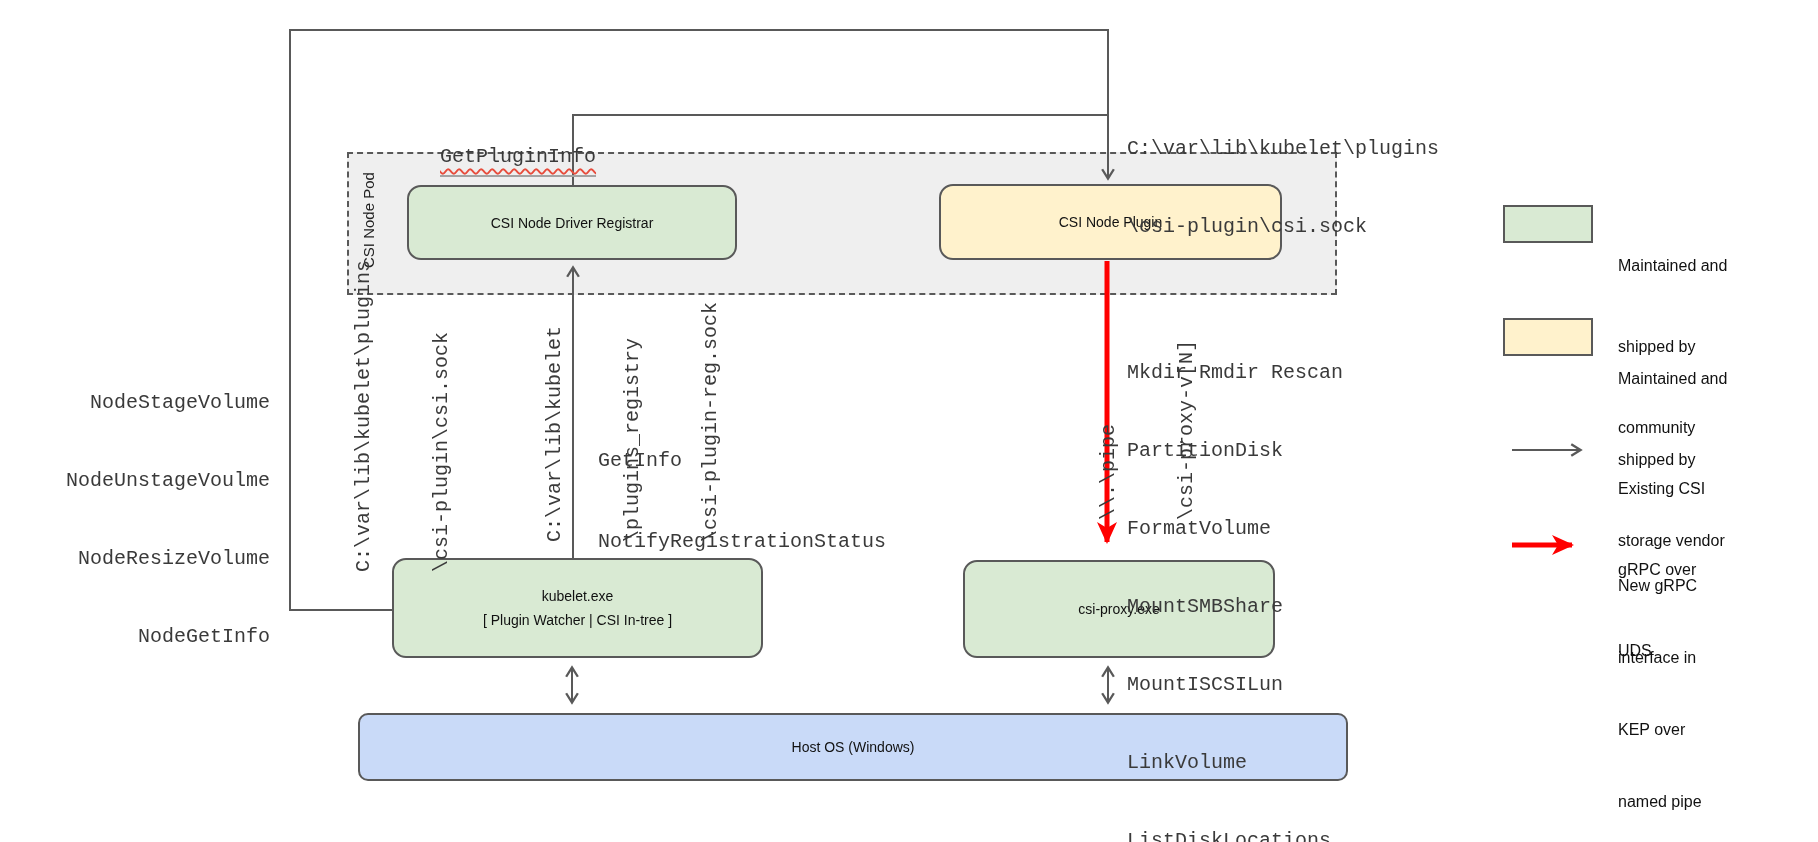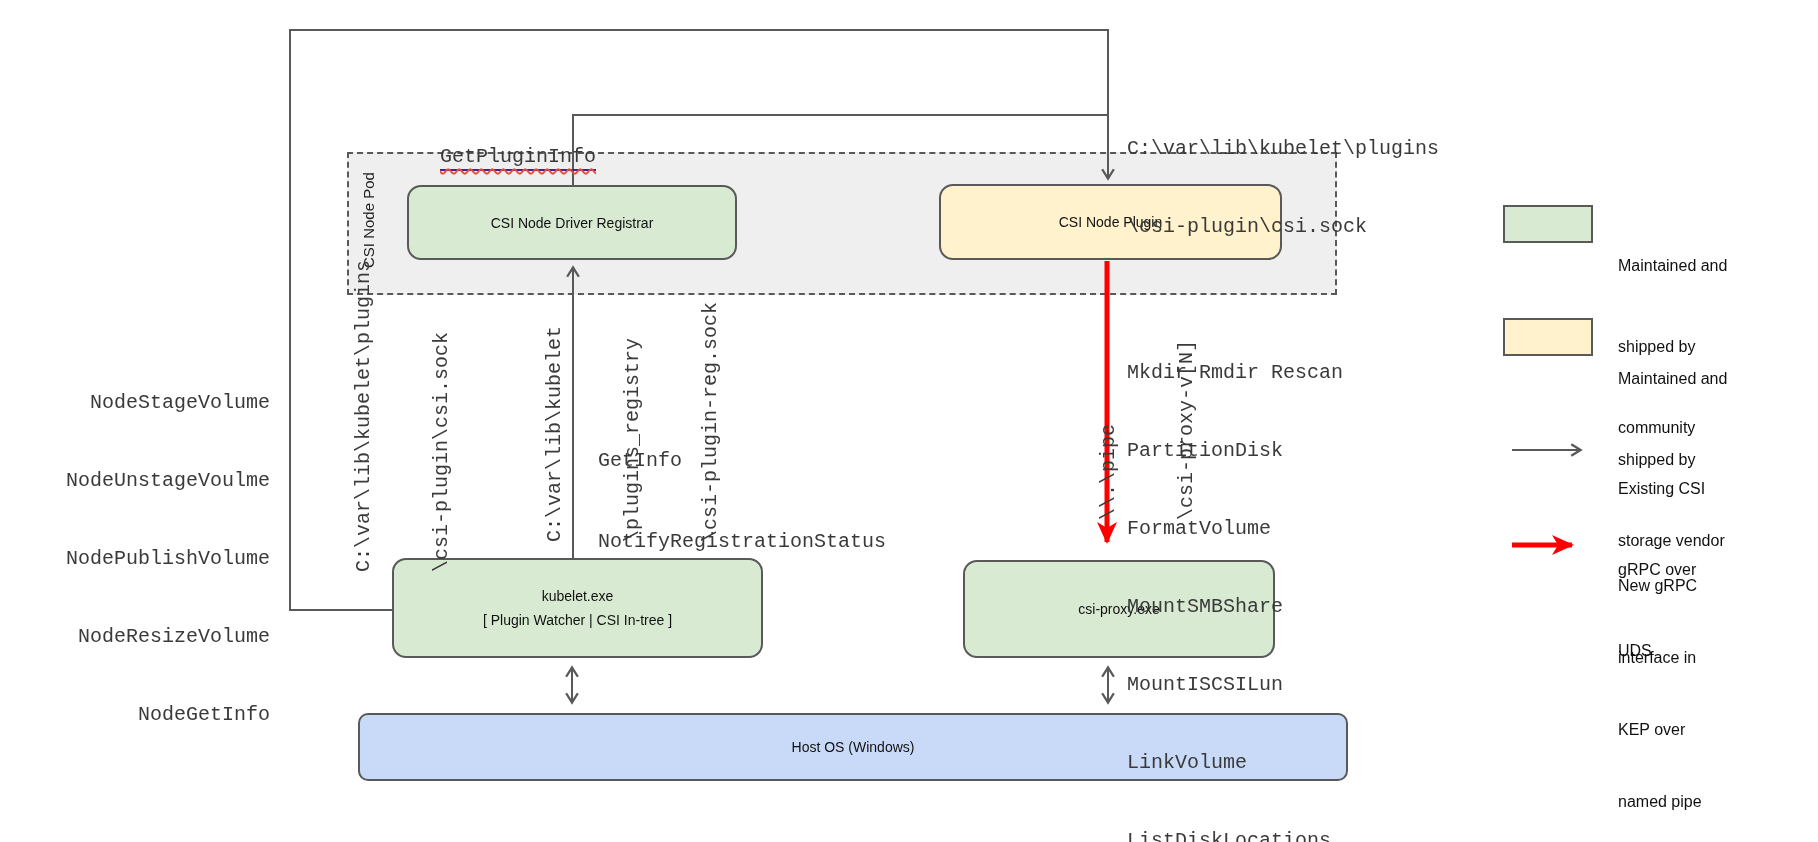--- a/index.html
+++ b/index.html
@@ -22,21 +22,21 @@
   .kubelet{left:392px;top:558px;width:371px;height:100px;}
   .proxy{left:963px;top:560px;width:312px;height:98px;}
   .host{left:358px;top:713px;width:990px;height:68px;}
   
   .mono{position:absolute;font-family:"Liberation Mono","DejaVu Sans Mono",monospace;
         font-size:20px;line-height:26px;color:#3a3a3a;white-space:pre;z-index:4;}
   .rot{transform:rotate(-90deg);transform-origin:0 0;}
   .lbl-gpi{left:392px;top:118px;}
   .squiggle{text-decoration:underline wavy #e74c3c;text-decoration-thickness:2px;
             text-underline-offset:6px;}
-  .squiggle .solid{border-bottom:2px solid #4c1d95;padding-bottom:1px;}
+  .squiggle .solid{border-bottom:2px solid #a3a3a3;padding-bottom:7px;}
   .lbl-sock-tr{left:1127px;top:84px;}
   .lbl-node-rpcs{left:20px;top:338px;width:250px;text-align:right;}
   .rot-sock-left{left:299px;top:572px;}
   .rot-reg-sock{left:490px;top:542px;}
   .lbl-getinfo{left:598px;top:393px;line-height:27px;}
   .rot-pipe{left:1044px;top:520px;}
   .lbl-proxy-rpcs{left:1127px;top:308px;}
   .pod-label{position:absolute;left:360px;top:268px;font-size:15px;color:#222;
              white-space:pre;z-index:4;}
   
@@ -110,21 +110,20 @@
   </div>
 
   <div class="mono lbl-sock-tr">
     <div>C:\var\lib\kubelet\plugins</div>
     <div>\csi-plugin\csi.sock</div>
   </div>
 
   <div class="mono lbl-node-rpcs">
     <div>NodeStageVolume</div>
     <div>NodeUnstageVoulme</div>
-    <div>NodePublishVolume</div>
     <div>NodeResizeVolume</div>
     <div>NodeGetInfo</div>
     
     
   </div>
 
   <div class="mono rot rot-sock-left">
     <div>C:\var\lib\kubelet\plugins</div>
     <div>\csi-plugin\csi.sock</div>
   </div>

